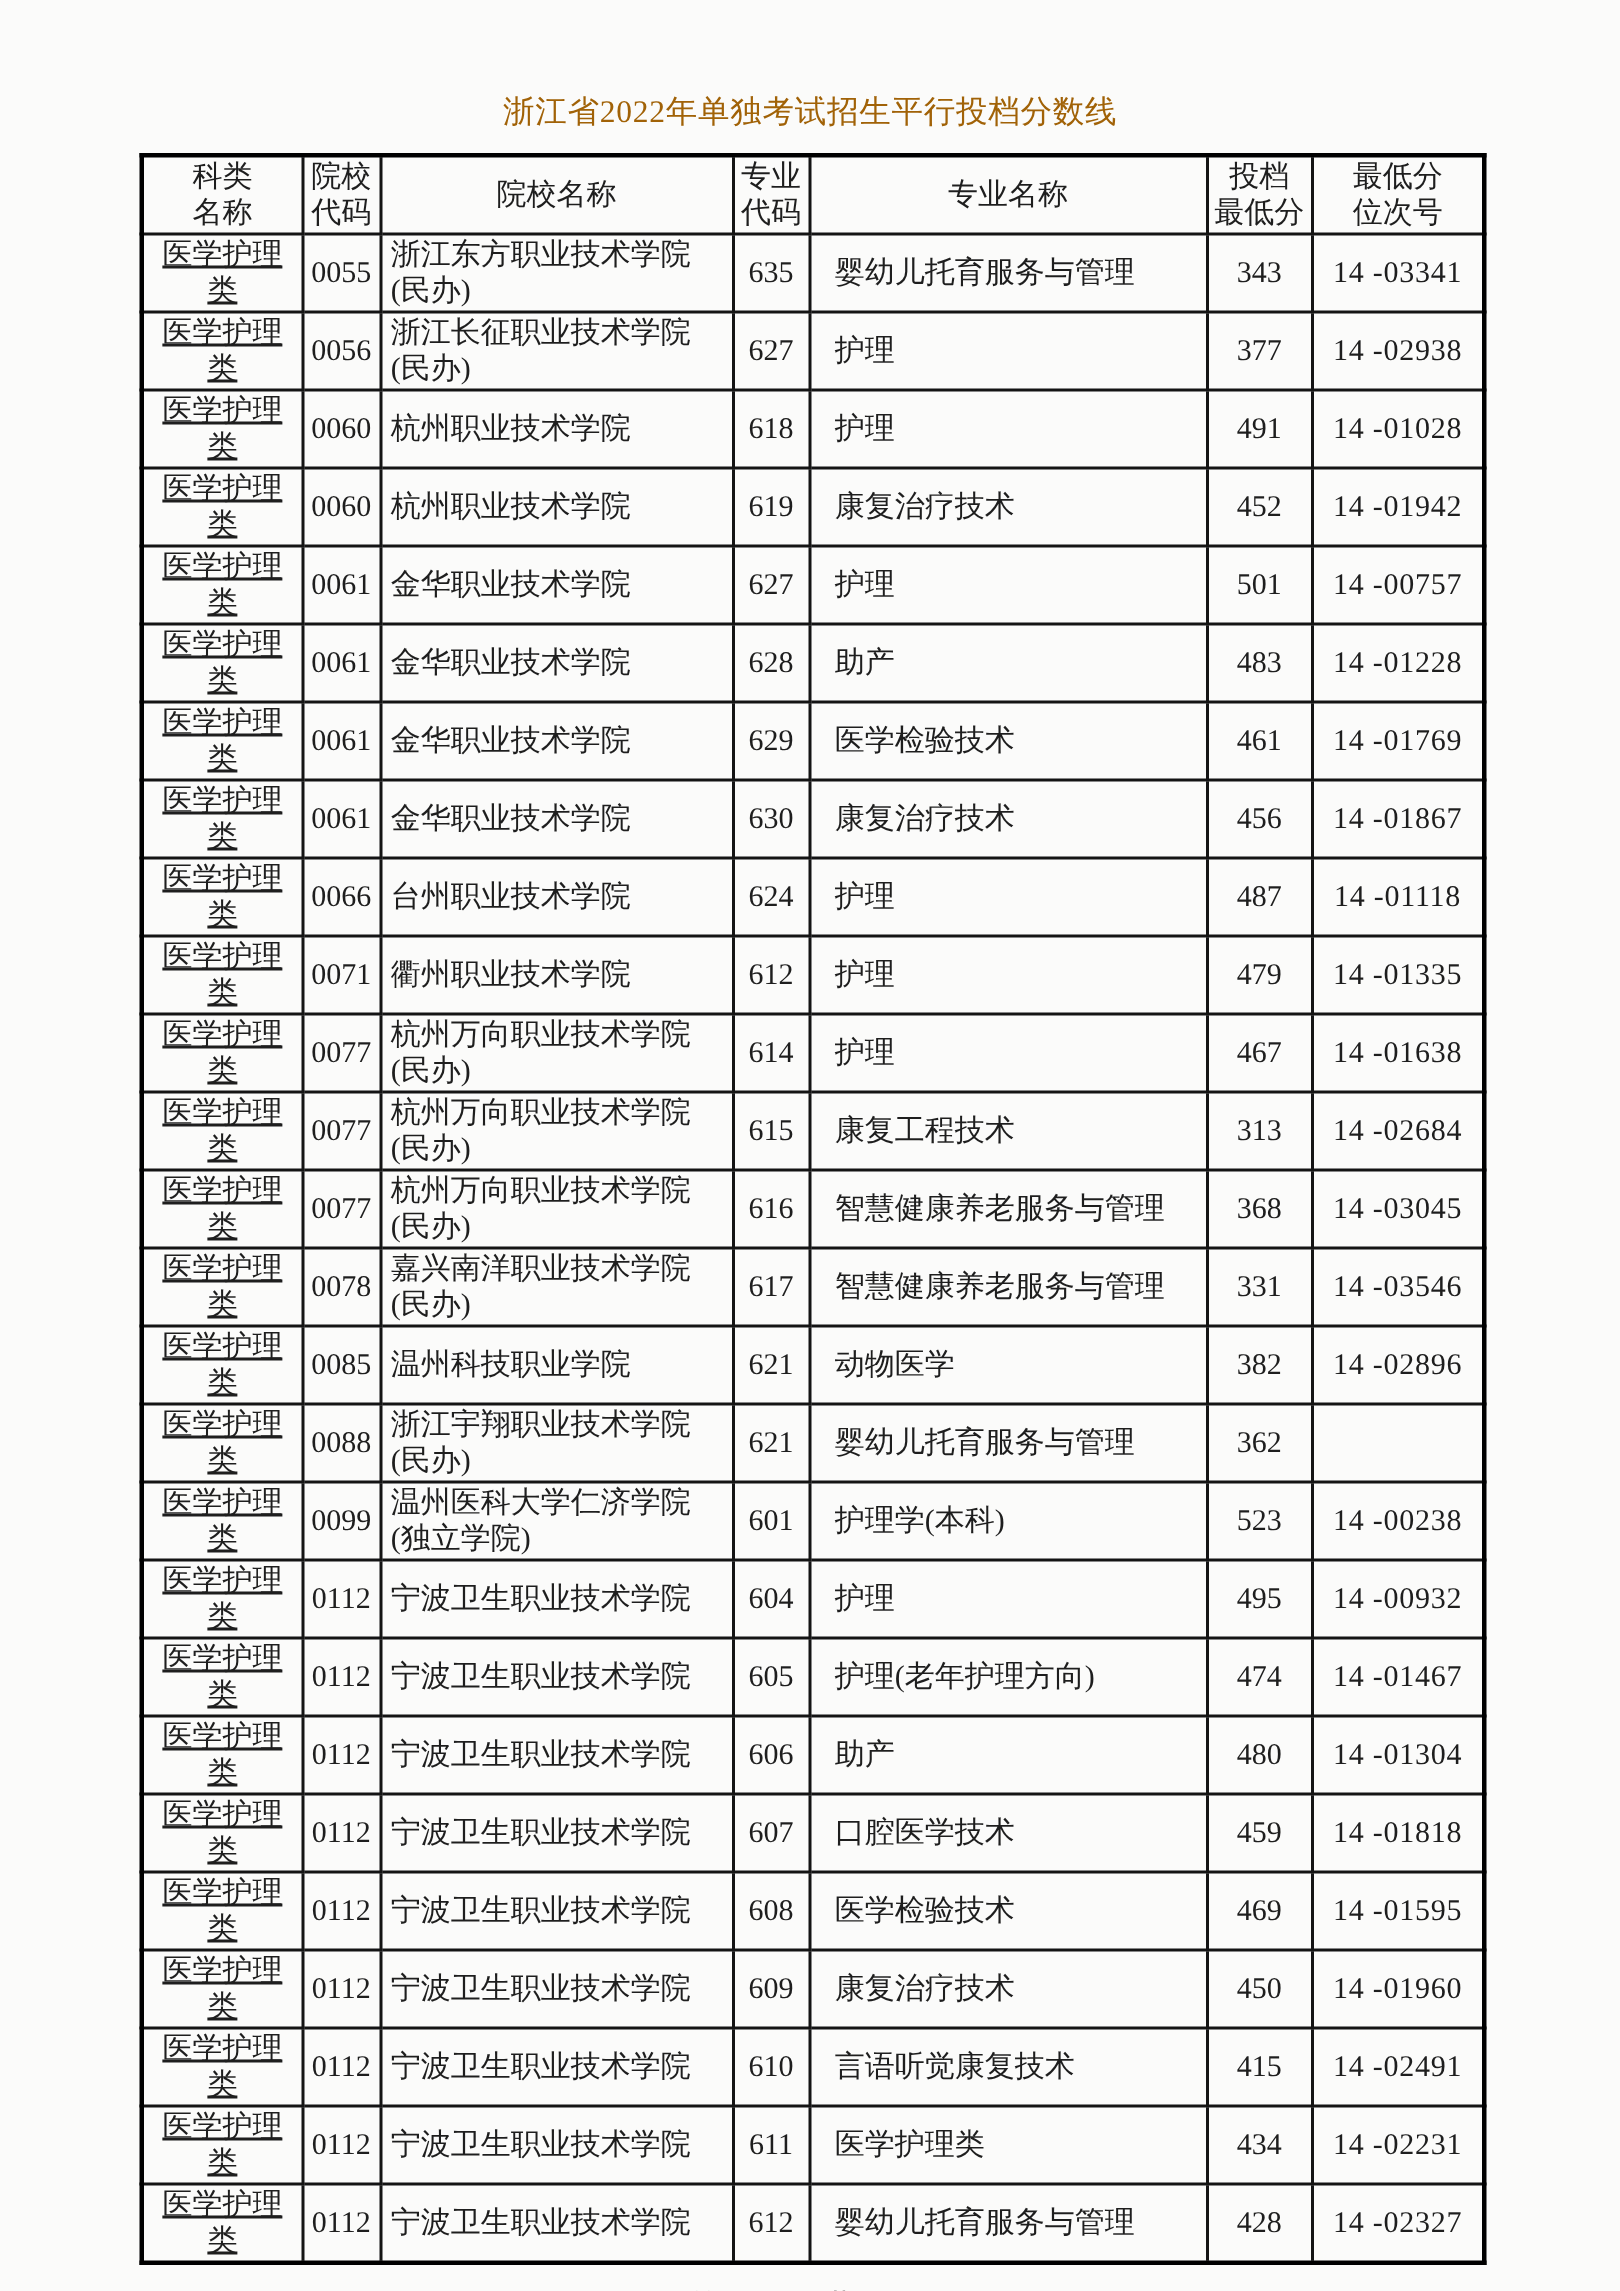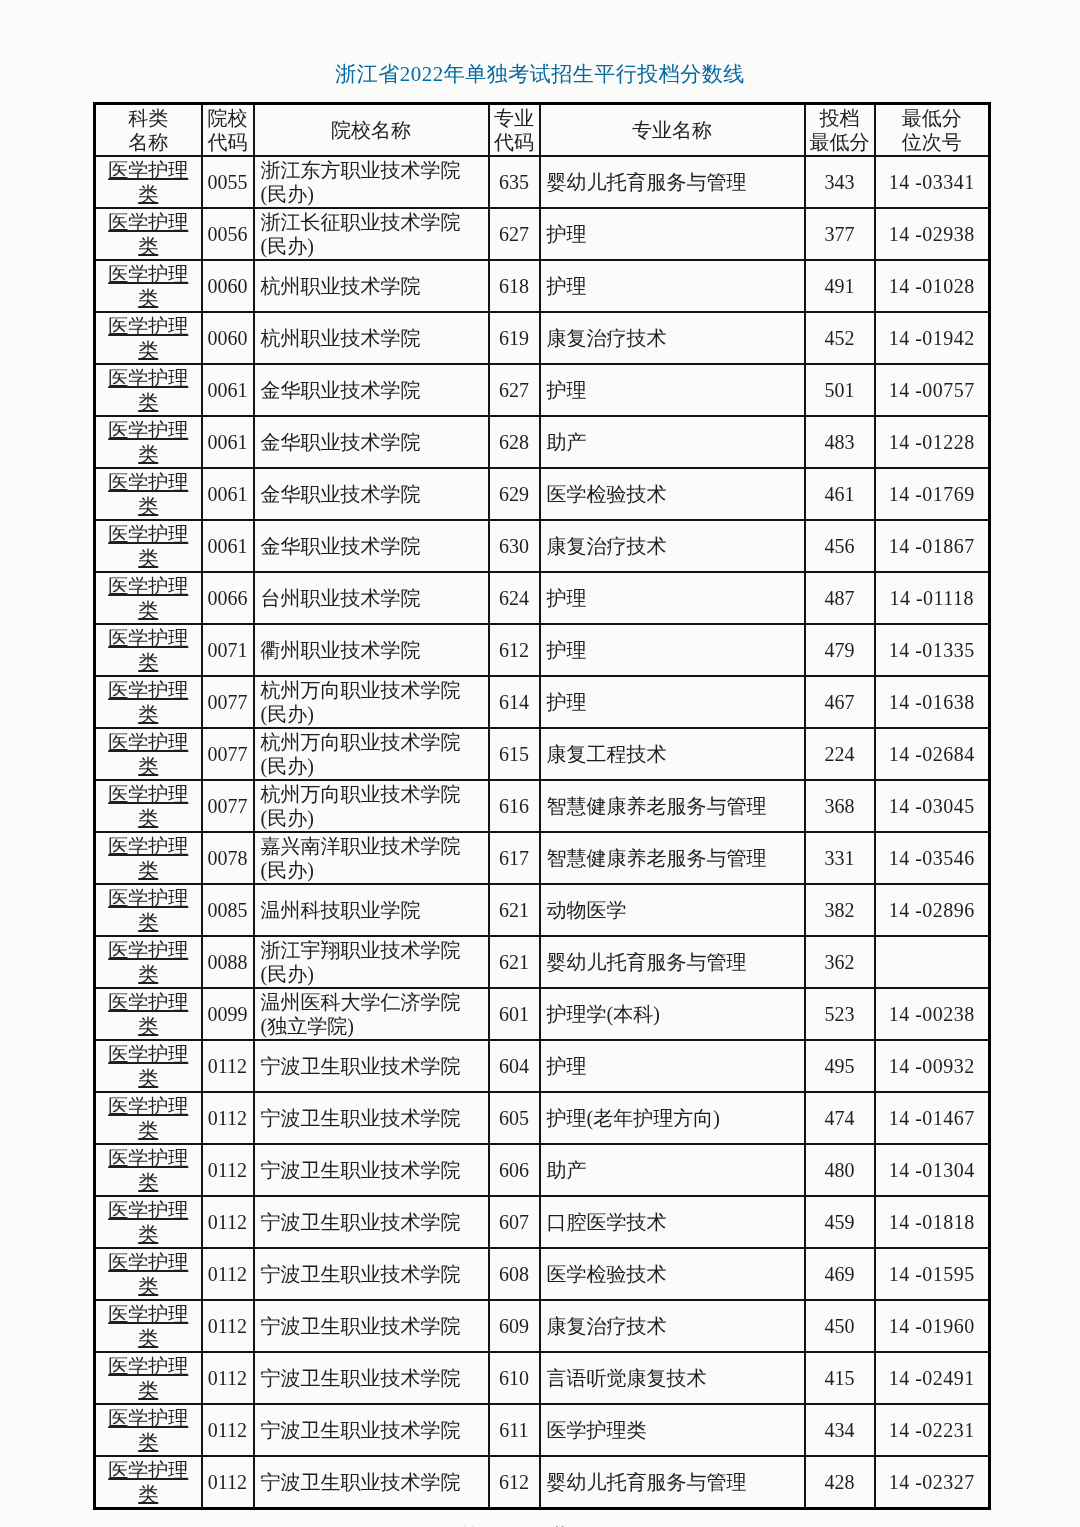--- a/index.html
+++ b/index.html
@@ -15,21 +15,21 @@
   .page {
     width: 1080px;
     height: 1527px;
     position: relative;
   }
   .page-title {
     padding-top: 60px;
     text-align: center;
     font-size: 21px;
     letter-spacing: 0.5px;
-    color: #0369a1;
+    color: #a16207;
   }
   table.scores {
     border-collapse: collapse;
     table-layout: fixed;
     width: 895px;
     margin: 14px 0 0 93px;
     border: 3px solid #000000;
   }
   table.scores th, table.scores td {
     border: 2px solid #141414;
@@ -42,21 +42,21 @@
   }
   thead tr { height: 52px; }
   tbody tr { height: 49px; }
   thead th {
     text-align: center;
     white-space: pre-line;
   }
   tbody td { text-align: center; }
   tbody td:nth-child(1) { padding: 1px 9px; text-decoration: underline; }            
   tbody td:nth-child(3) { text-align: left; padding-left: 6px; white-space: pre-line; }
-  tbody td:nth-child(5) { text-align: left; padding-left: 6px; }
+  tbody td:nth-child(5) { text-align: left; padding-left: 16px; }
   tbody td:nth-child(7) { letter-spacing: 0.5px; }
   .page-footer {
     text-align: center;
     font-size: 20px;
     margin-top: 13px;
     color: #262626;
   }
   
   col.c1 { width: 107px; }
   col.c2 { width: 52px; }
@@ -202,21 +202,21 @@
           <td>467</td>
           <td>14 -01638</td>
         </tr>
         <tr>
           <td>医学护理类</td>
           <td>0077</td>
           <td>杭州万向职业技术学院
 (民办)</td>
           <td>615</td>
           <td>康复工程技术</td>
-          <td>224</td>
+          <td>313</td>
           <td>14 -02684</td>
         </tr>
         <tr>
           <td>医学护理类</td>
           <td>0077</td>
           <td>杭州万向职业技术学院
 (民办)</td>
           <td>616</td>
           <td>智慧健康养老服务与管理</td>
           <td>368</td>

